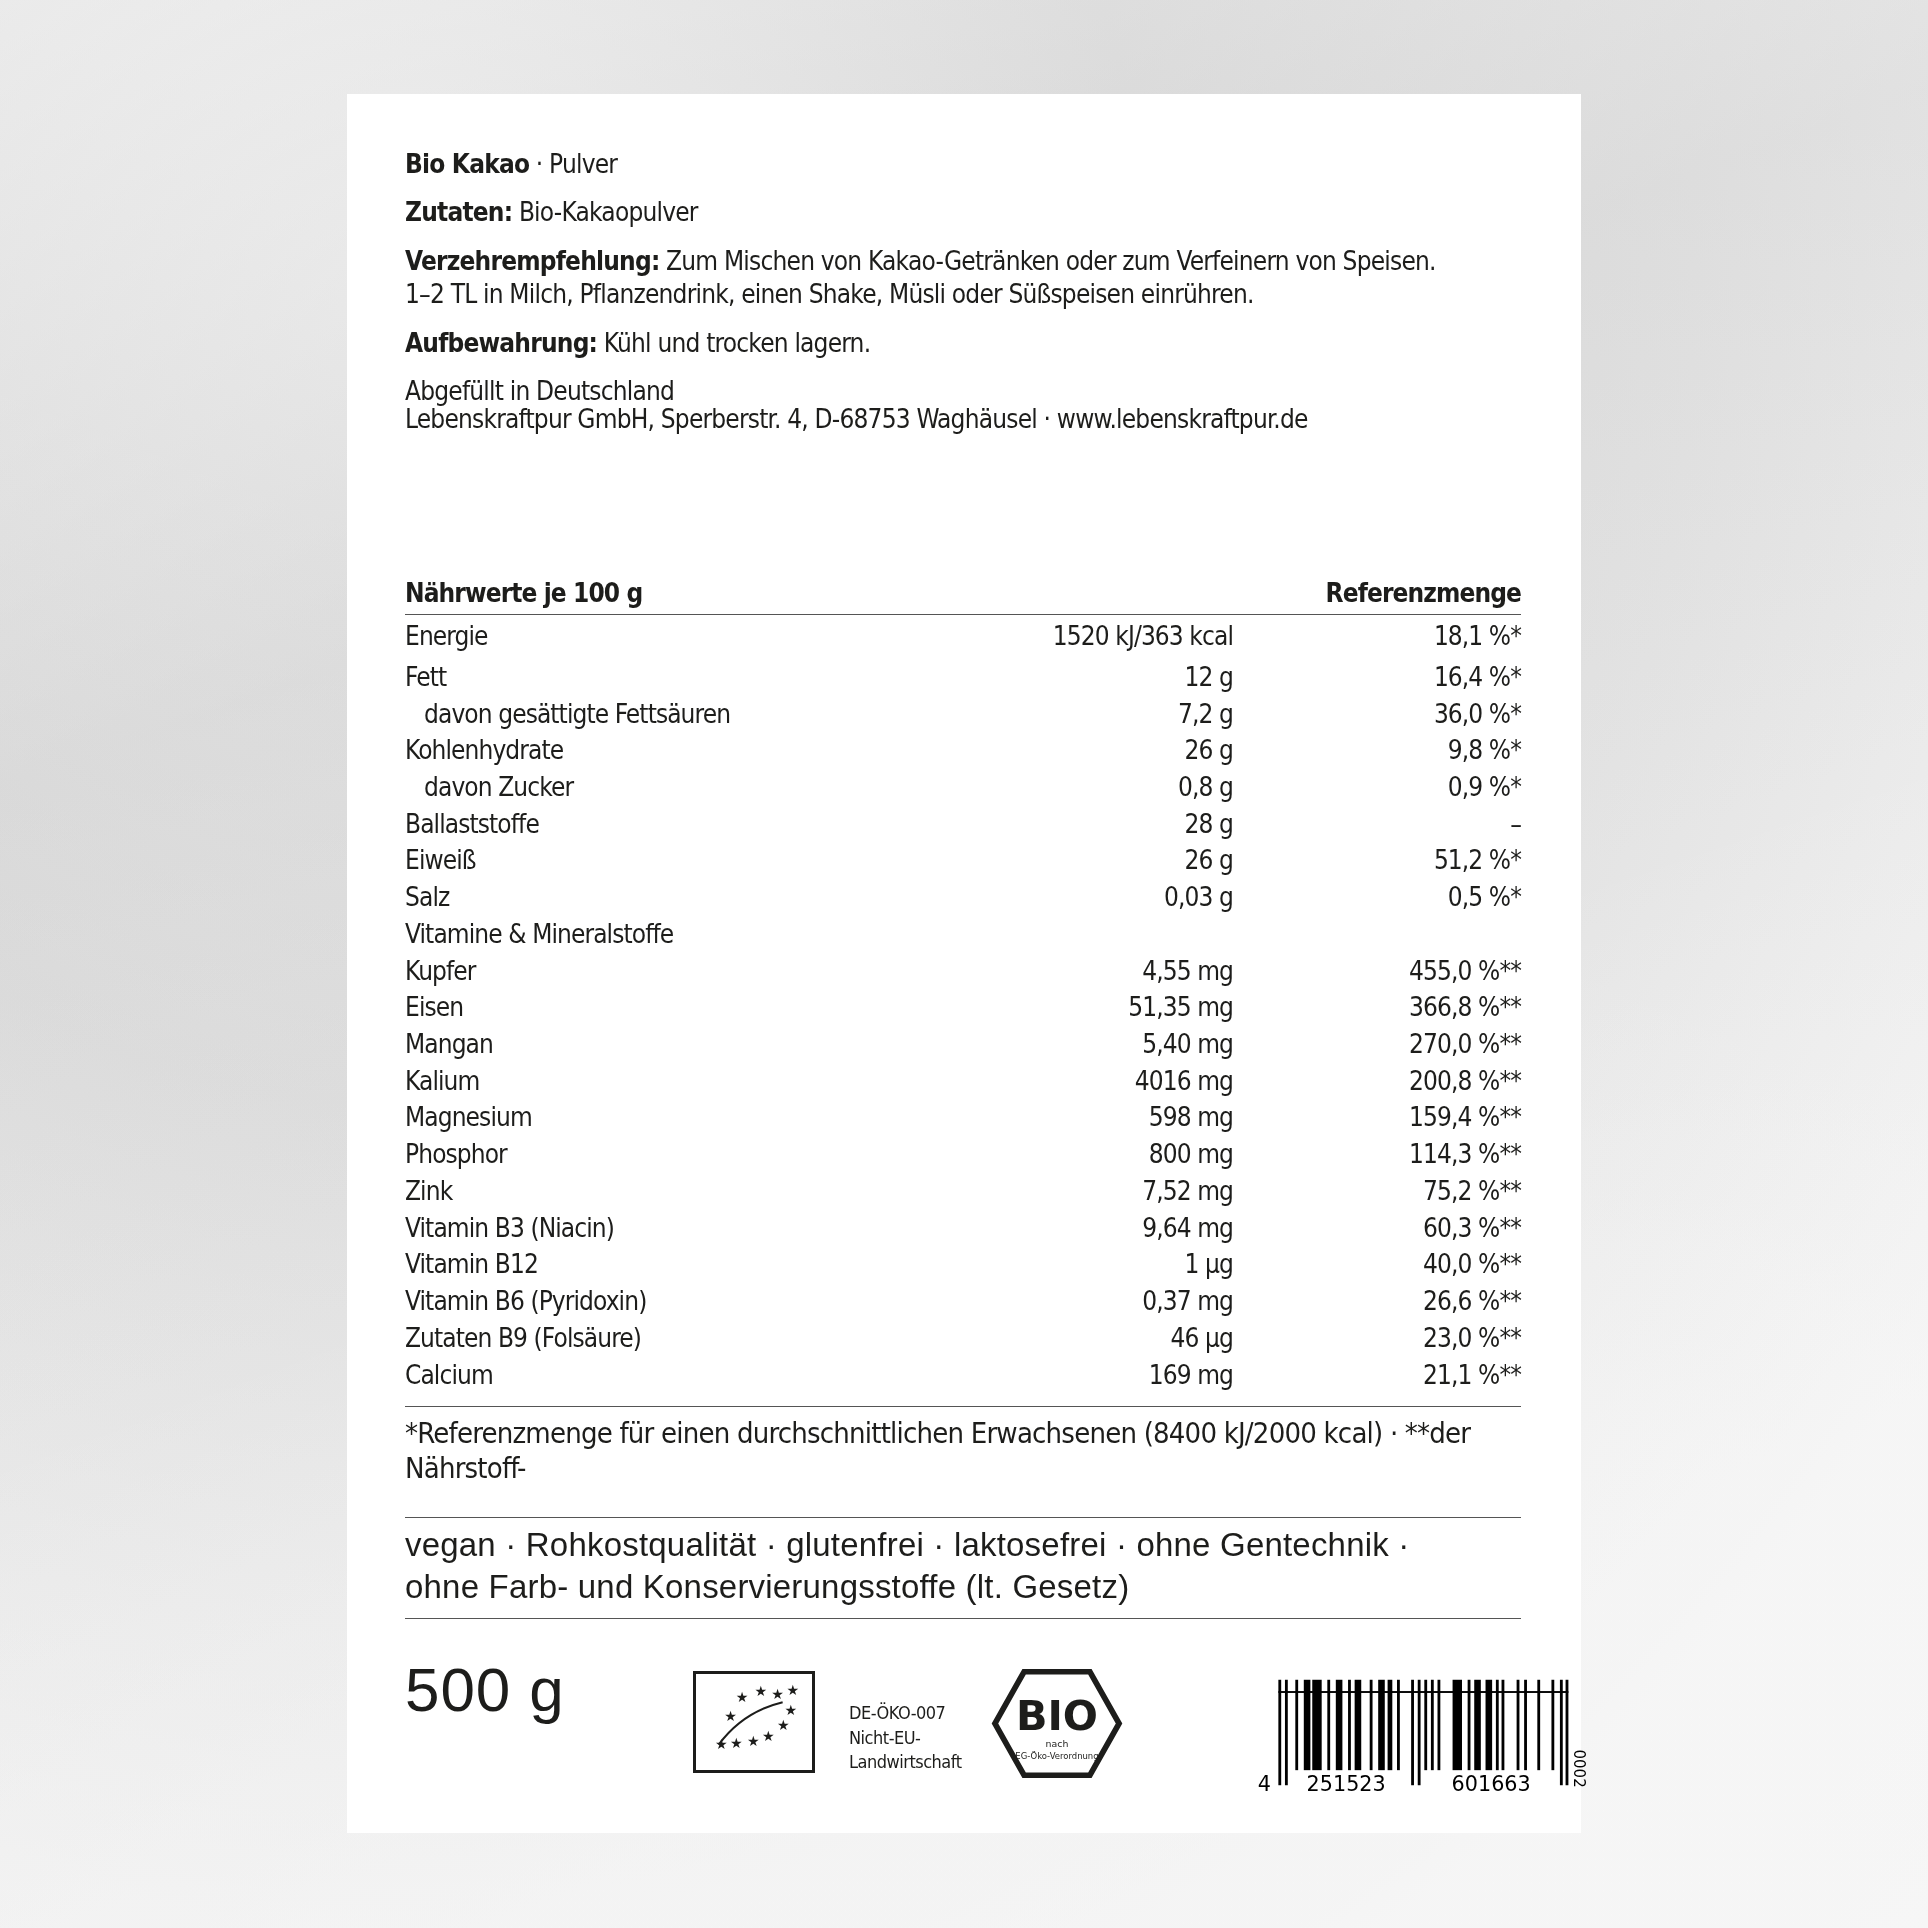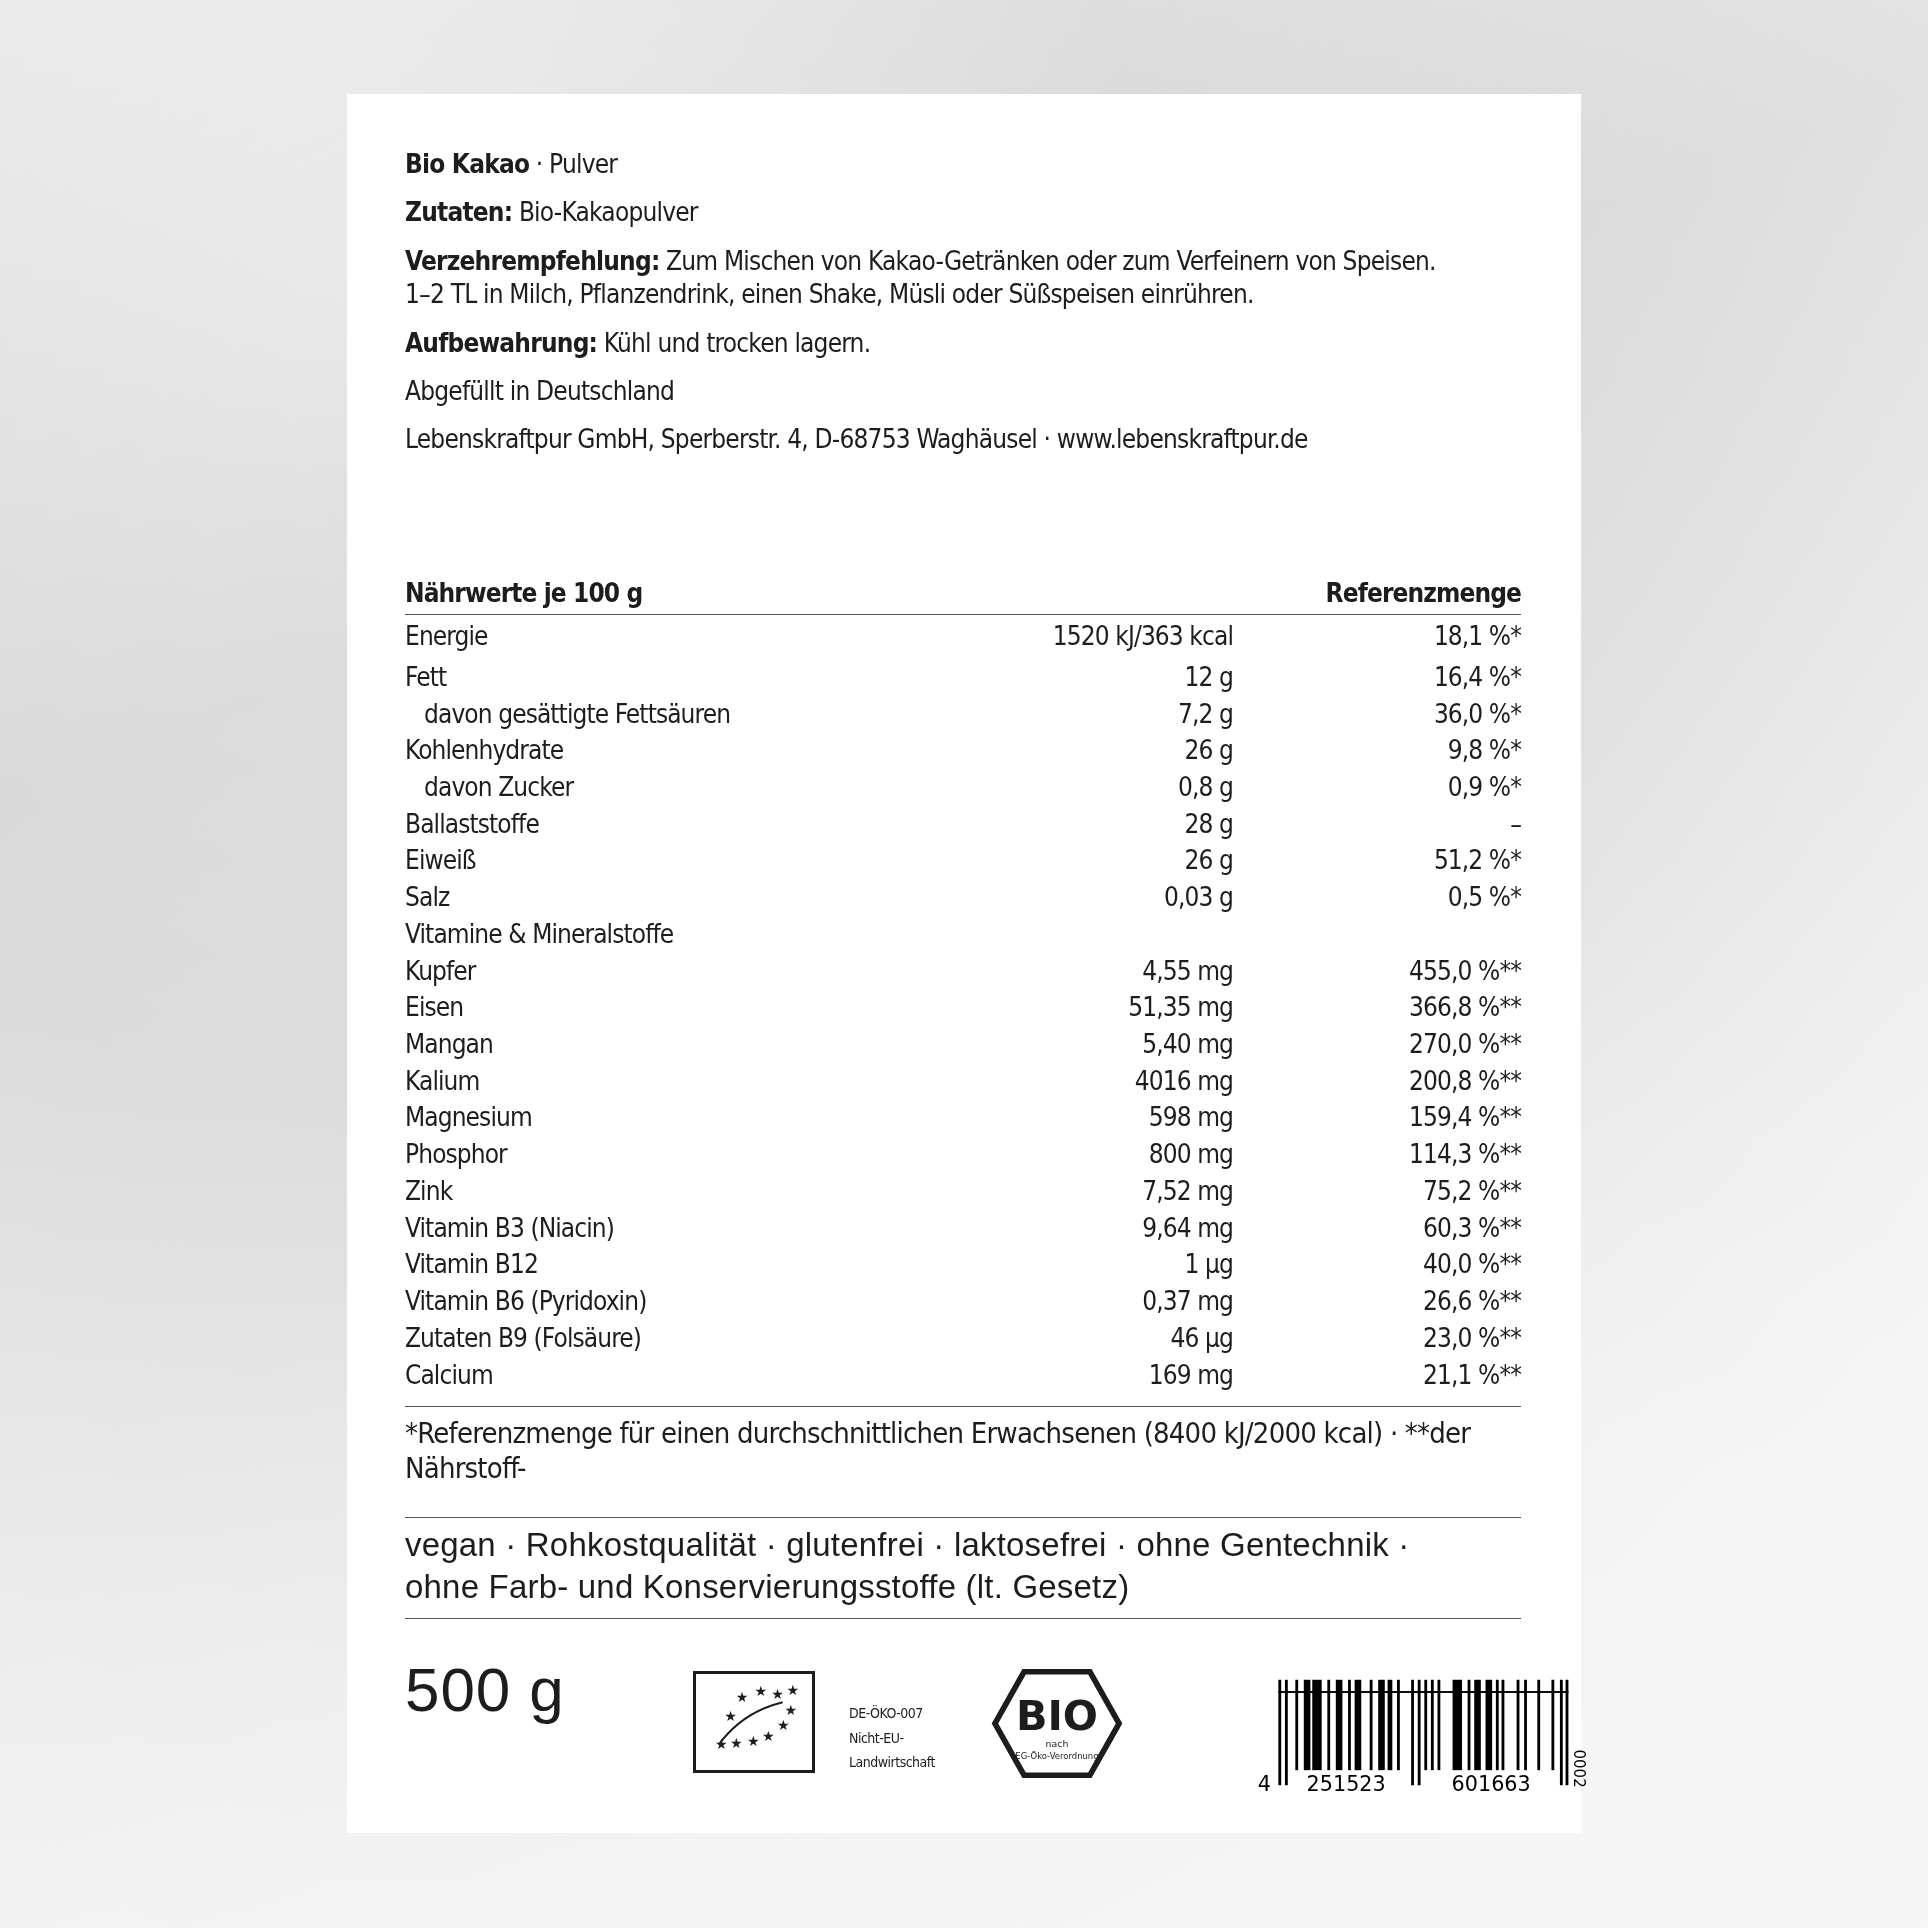--- a/index.html
+++ b/index.html
@@ -36,21 +36,21 @@
   .nt-row .ref { position: absolute; right: 0; top: 0; white-space: nowrap; text-align: right; }
   .nt-bottom { position: absolute; left: 0; top: 1312px; width: 1116px; border-top: 1.9px solid #555; }
 
   .footnote { position: absolute; left: 0; top: 1322px; width: 1116px; font-size: 29px; line-height: 35px; letter-spacing: -0.8px; }
   .rule { position: absolute; left: 0; width: 1116px; border-top: 1.9px solid #555; }
   .claims { position: absolute; left: 0; top: 1420px; width: 1121px; font-size: 33px; line-height: 42px; letter-spacing: 0.2px; font-family: "Liberation Sans", sans-serif; font-weight: normal; }
 
   
   .weight { position: absolute; left: 0; top: 1544px; font-size: 62px; font-family: "Liberation Sans", sans-serif; letter-spacing: 0.9px; line-height: 104px; }
   .eu-logo { position: absolute; left: 288px; top: 1577px; width: 122px; height: 102px; border: 3.8px solid #1d1d1b; box-sizing: border-box; }
-  .eu-code { position: absolute; left: 444px; top: 1607px; font-size: 14px; line-height: 24.5px; letter-spacing: -0.5px; }
+  .eu-code { position: absolute; left: 444px; top: 1607px; font-size: 18px; line-height: 24.5px; letter-spacing: -0.5px; }
   .bio-hex { position: absolute; left: 586px; top: 1574px; width: 132px; height: 111px; }
   .barcode { position: absolute; left: 847px; top: 1563px; width: 339px; height: 151px; }
   .svgtxt { font-family: "DejaVu Sans", sans-serif; }
 </style>
 </head>
 <body>
 
 <div class="bg-shade"></div>
 
 <div class="panel">
@@ -63,21 +63,21 @@
       <span class="b">Zutaten:</span><span> Bio-Kakaopulver</span>
     </div>
     <div class="info-line" style="top:152px;">
       <span class="b">Verzehrempfehlung:</span><span> Zum Mischen von Kakao-Getränken oder zum Verfeinern von Speisen.</span>
     </div>
     <div class="info-line" style="top:185px;">1–2 TL in Milch, Pflanzendrink, einen Shake, Müsli oder Süßspeisen einrühren.</div>
     <div class="info-line" style="top:234px;">
       <span class="b">Aufbewahrung:</span><span> Kühl und trocken lagern.</span>
     </div>
     <div class="info-line" style="top:282px;">Abgefüllt in Deutschland</div>
-    <div class="info-line" style="top:330px;">Lebenskraftpur GmbH, Sperberstr. 4, D-68753 Waghäusel · www.lebenskraftpur.de</div>
+    <div class="info-line" style="top:310px;">Lebenskraftpur GmbH, Sperberstr. 4, D-68753 Waghäusel · www.lebenskraftpur.de</div>
 
     <div class="nt-head">
       <span class="l">Nährwerte je 100 g</span>
       <span class="r">Referenzmenge</span>
     </div>
 
     <div id="nt-rows">
         <div class="nt-row" style="top: 527px;">
           <span class="name">Energie</span>
           <span class="amt">1520 kJ/363 kcal</span>

